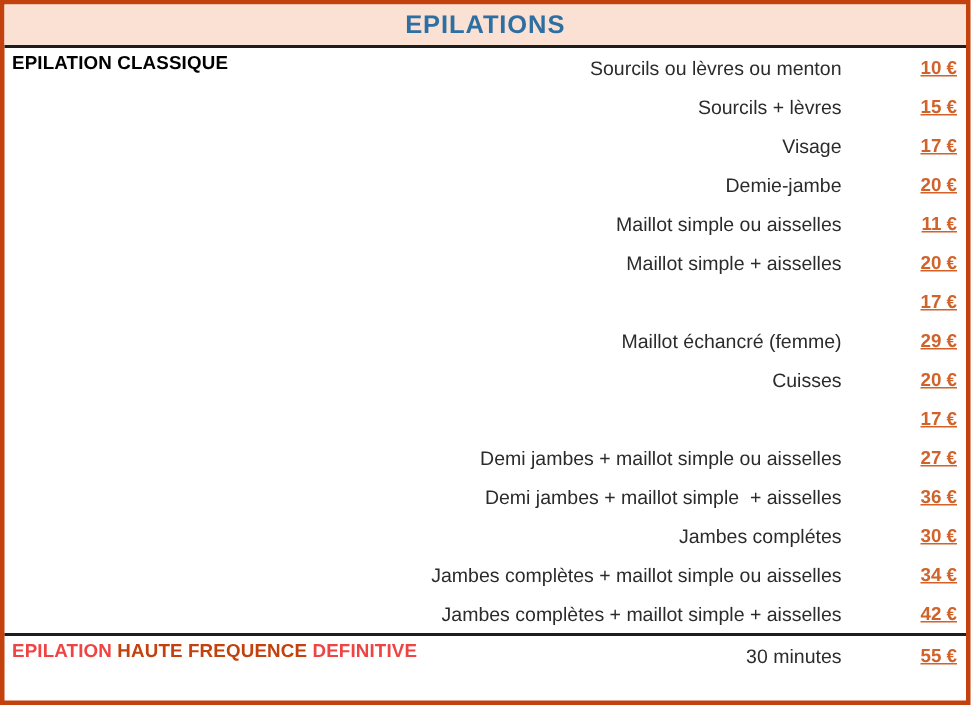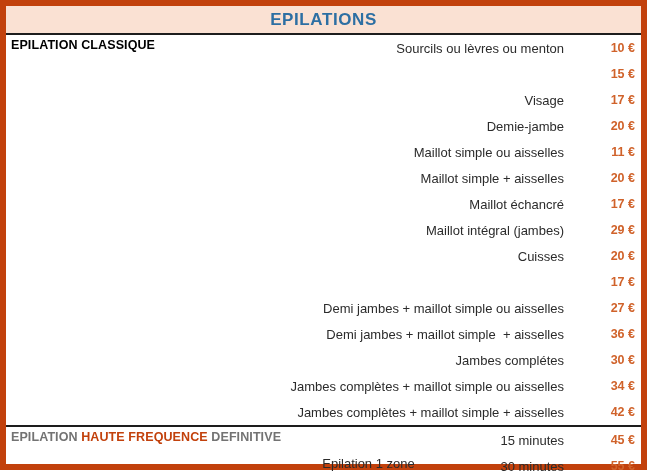--- a/index.html
+++ b/index.html
@@ -13,21 +13,21 @@
     font-family: "Liberation Sans", sans-serif;
     overflow: hidden;
   }
 
   .sheet {
     position: absolute;
     left: 0;
     top: 0;
     width: 647px;
     height: 470px;
-    border: 6px solid #c2410c;
+    border: 3px solid #c2410c;
     box-sizing: border-box;
     background: #ffffff;
   }
 
   
   .title-band {
     height: 29px;
     background: #fae1d3;
     border-bottom: 2px solid #1d1d1d;
     display: flex;
@@ -53,21 +53,21 @@
   .section-label {
     position: absolute;
     left: 5px;
     top: 3px;
     font-size: 12.5px;
     font-weight: bold;
     letter-spacing: 0.1px;
     white-space: nowrap;
   }
   .lbl-classique { color: #000000; }
-  .lbl-blue { color: #737373; }
+  .lbl-blue { color: #ef4444; }
   .lbl-red  { color: #c2410c; }
 
   
   .zone-caption {
     position: absolute;
     left: 290px;
     top: 29px;
     width: 145px;
     text-align: center;
     font-size: 13px;
@@ -94,20 +94,21 @@
     box-sizing: border-box;
   }
   .row .price {
     flex: 1 1 auto;
     text-align: right;
     font-size: 12.5px;
     font-weight: bold;
     color: #d0622a;
     padding-right: 6px;
     white-space: nowrap;
+    text-decoration: underline;
   }
 
   
   .section-hf .row .desc {
     flex: 0 0 565px;
   }
 </style>
 </head>
 <body>
 
@@ -119,44 +120,44 @@
 
   <div class="section section-classique">
     <div class="section-label lbl-classique">EPILATION CLASSIQUE</div>
 
     <div class="rows">
       <div class="row">
         <span class="desc">Sourcils ou lèvres ou menton</span>
         <span class="price">10 €</span>
       </div>
       <div class="row">
+        <span class="desc">Sourcils + lèvres</span>
         <span class="price">15 €</span>
       </div>
       <div class="row">
         <span class="desc">Visage</span>
         <span class="price">17 €</span>
       </div>
       <div class="row">
         <span class="desc">Demie-jambe</span>
         <span class="price">20 €</span>
       </div>
       <div class="row">
         <span class="desc">Maillot simple ou aisselles</span>
         <span class="price">11 €</span>
       </div>
       <div class="row">
         <span class="desc">Maillot simple + aisselles</span>
         <span class="price">20 €</span>
       </div>
       <div class="row">
-        <span class="desc">Maillot échancré</span>
         <span class="price">17 €</span>
       </div>
       <div class="row">
-        <span class="desc">Maillot intégral (jambes)</span>
+        <span class="desc">Maillot échancré (femme)</span>
         <span class="price">29 €</span>
       </div>
       <div class="row">
         <span class="desc">Cuisses</span>
         <span class="price">20 €</span>
       </div>
       <div class="row">
         <span class="price">17 €</span>
       </div>
       <div class="row">
@@ -180,27 +181,22 @@
         <span class="price">42 €</span>
       </div>
     </div>
   </div>
 
   <div class="section section-hf">
     <div class="section-label">
       <span class="lbl-blue">EPILATION </span><span class="lbl-red">HAUTE FREQUENCE </span><span class="lbl-blue">DEFINITIVE</span>
     </div>
 
-    <div class="zone-caption">Epilation 1 zone</div>
 
     <div class="rows">
-      <div class="row">
-        <span class="desc">15 minutes</span>
-        <span class="price">45 €</span>
-      </div>
       <div class="row">
         <span class="desc">30 minutes</span>
         <span class="price">55 €</span>
       </div>
 
     </div>
   </div>
 
 </div>
 

